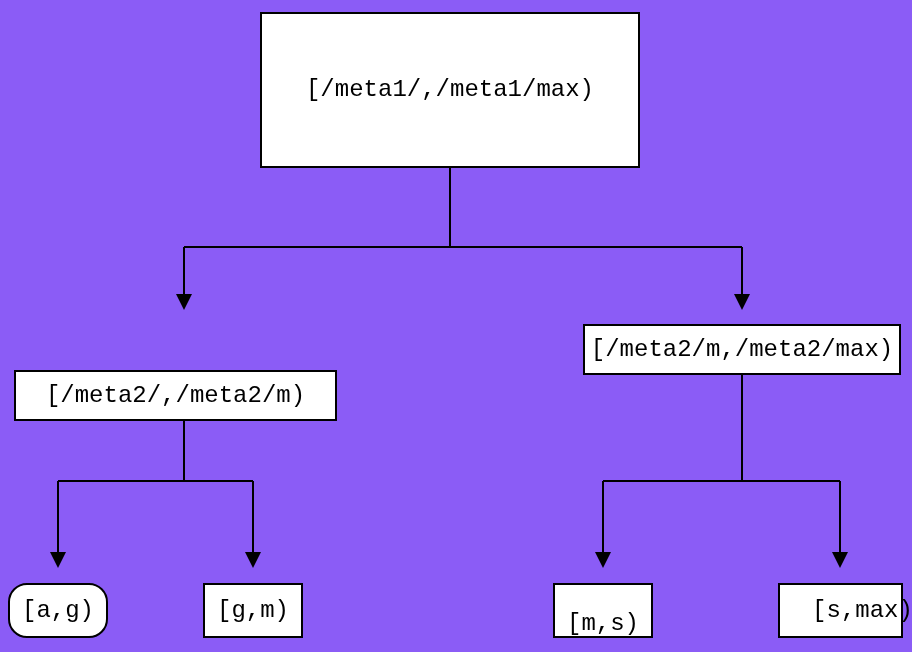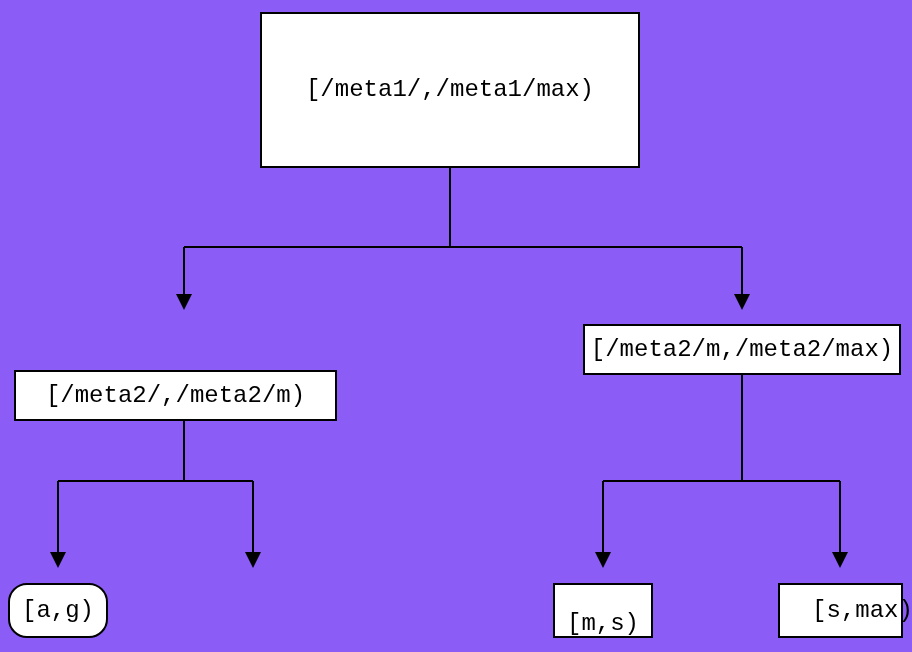--- a/index.html
+++ b/index.html
@@ -81,20 +81,23 @@
   </div>
 
   <div class="node node-right-child">
     <span>[/meta2/m,/meta2/max)</span>
   </div>
 
   <div class="node node-leaf-1">
     <span>[a,g)</span>
   </div>
 
+  <div class="node node-leaf-2">
+    <span>[g,m)</span>
+  </div>
 
   <div class="node node-leaf-3">
     <span>[m,s)</span>
   </div>
 
   <div class="node node-leaf-4">
     <span>[s,max)</span>
   </div>
 
 </div>

